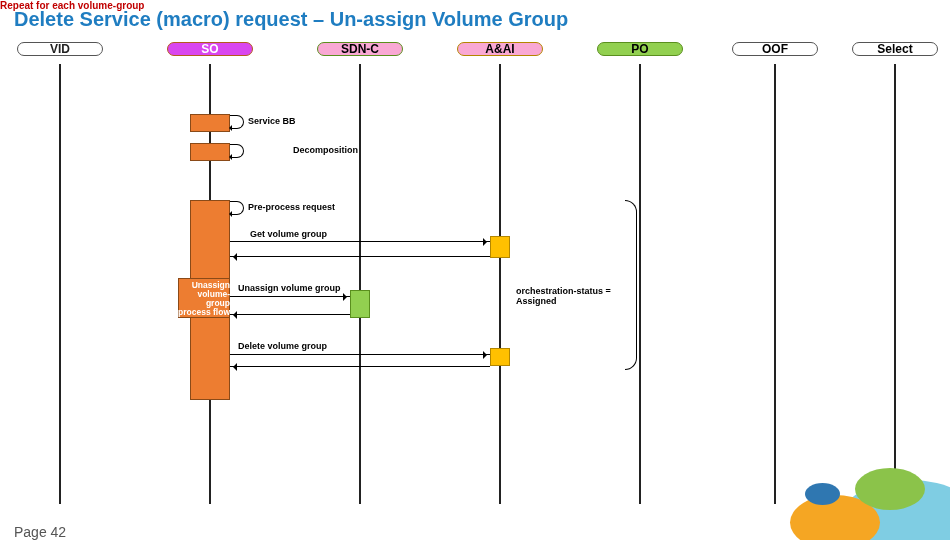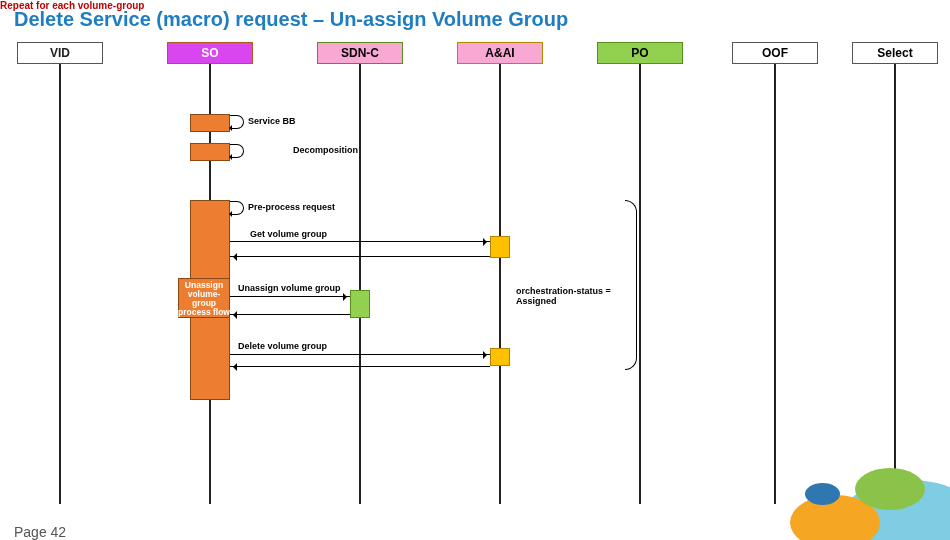--- a/index.html
+++ b/index.html
@@ -16,23 +16,23 @@
     top: 8px;
     left: 14px;
     font-size: 20px;
     font-weight: bold;
     color: #1f7dc1;
   }
   .lane-head {
     position: absolute;
     top: 42px;
     width: 86px;
-    height: 22px;
+    height: 14px;
     border: 1px solid #555;
-    border-radius: 0;
+    border-radius: 9px;
     background: #ffffff;
     display: flex;
     align-items: center;
     justify-content: center;
     font-size: 12px;
     font-weight: bold;
     color: #222;
   }
   .lane-head.h-so   { background: #d946ef; color:#fff; border-color:#b35a1e; }
   .lane-head.h-sdnc { background: #f9a8d4; color:#000; border-color:#5a8f1e; }
@@ -115,21 +115,21 @@
   }
   .cloud {
     position:absolute;
     border-radius:50%;
   }
   .proc-label{
     position:absolute;
     font-size:8.5px;
     font-weight:bold;
     color:#fff;
-    text-align:center;
+    text-align:right;
     line-height:1.05;
     width:52px;
   }
   .bracket{
     position:absolute;
     border:1.5px solid #000;
     border-left:none;
     border-radius:0 14px 14px 0;
     width:12px;
   }

